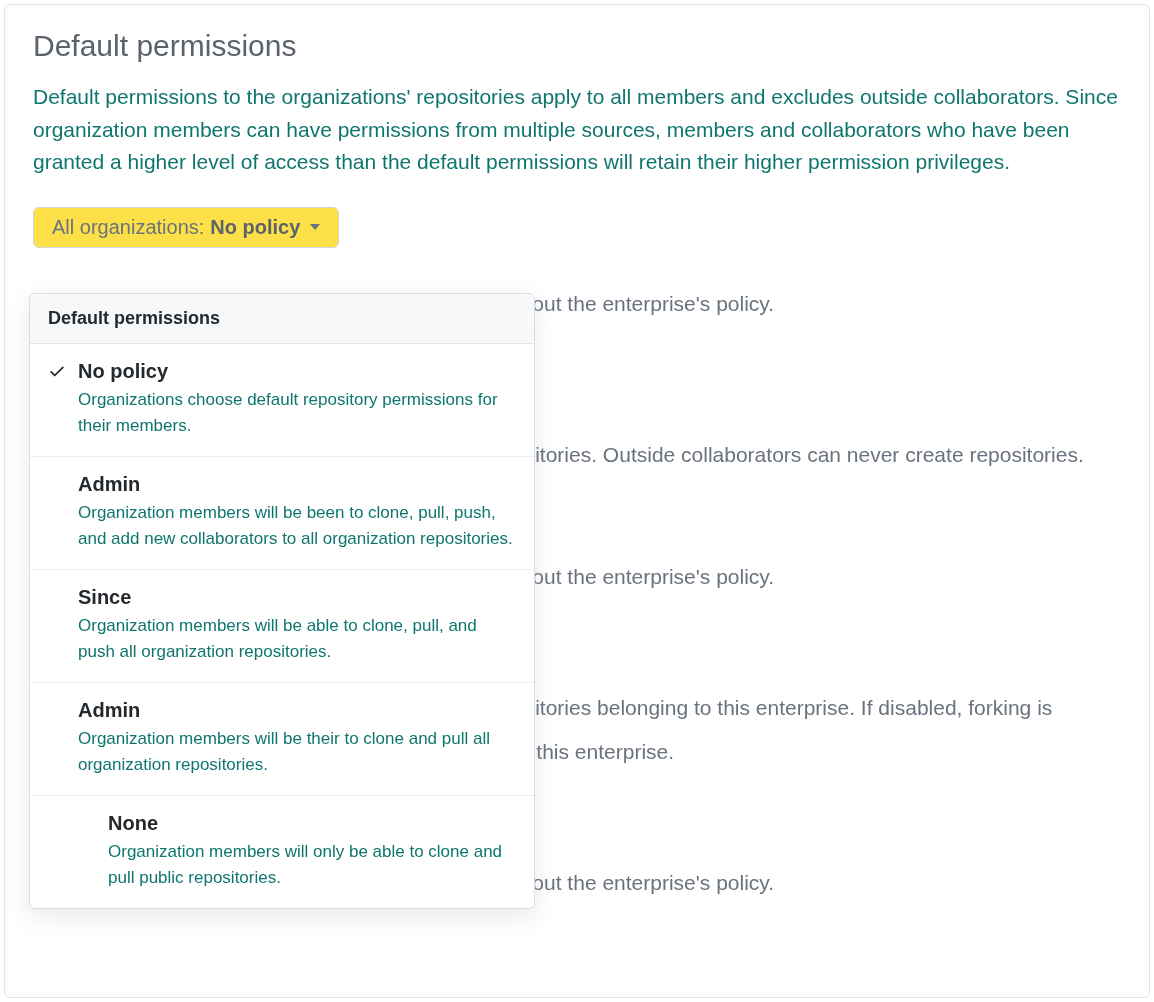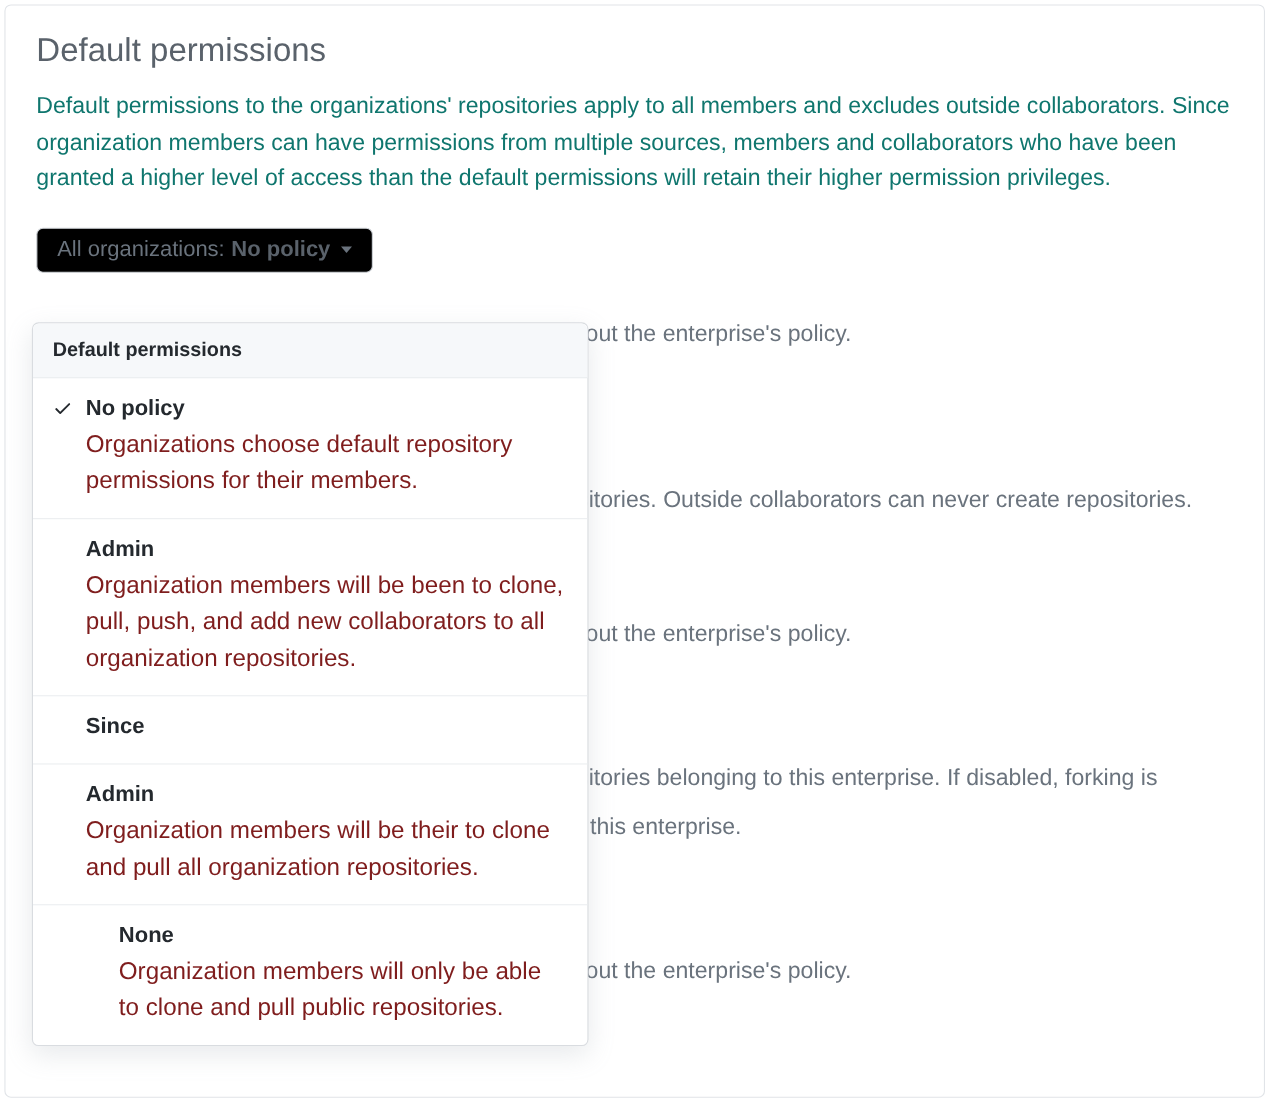--- a/index.html
+++ b/index.html
@@ -30,21 +30,21 @@
       font-size: 21px;
       line-height: 1.55;
       color: #0f766e;
       margin-bottom: 28px;
     }
     .dropdown-button {
       display: inline-flex;
       align-items: center;
       gap: 6px;
       padding: 8px 18px;
-      background: #000000;
+      background: #fde047;
       border: 1px solid #cfd3d8;
       border-radius: 6px;
       font-size: 20px;
       color: #6a737d;
       cursor: pointer;
       margin-bottom: 20px;
     }
     .dropdown-button .value {
       font-weight: 600;
       color: #5a626b;
@@ -107,23 +107,23 @@
       width: 18px; height: 18px;
     }
     .option-body { flex: 1; }
     .option-title {
       font-size: 20px;
       font-weight: 600;
       color: #24292e;
       margin-bottom: 4px;
     }
     .option-desc {
-      font-size: 22px;
+      font-size: 17px;
       line-height: 1.5;
-      color: #7f1d1d;
+      color: #0f766e;
     }
   </style>
 </head>
 <body>
 
 <div class="panel">
   <h1 class="page-title">Default permissions</h1>
   <p class="description">Default permissions to the organizations' repositories apply to all members and excludes outside collaborators. Since organization members can have permissions from multiple sources, members and collaborators who have been granted a higher level of access than the default permissions will retain their higher permission privileges.</p>
 
   <div class="dropdown-button">
@@ -163,20 +163,21 @@
       <div class="option-body">
         <div class="option-title">Admin</div>
         <div class="option-desc">Organization members will be been to clone, pull, push, and add new collaborators to all organization repositories.</div>
       </div>
     </div>
 
     <div class="option">
       <div class="check-col"></div>
       <div class="option-body">
         <div class="option-title">Since</div>
+        <div class="option-desc">Organization members will be able to clone, pull, and push all organization repositories.</div>
       </div>
     </div>
 
     <div class="option">
       <div class="check-col"></div>
       <div class="option-body">
         <div class="option-title">Admin</div>
         <div class="option-desc">Organization members will be their to clone and pull all organization repositories.</div>
       </div>
     </div>

